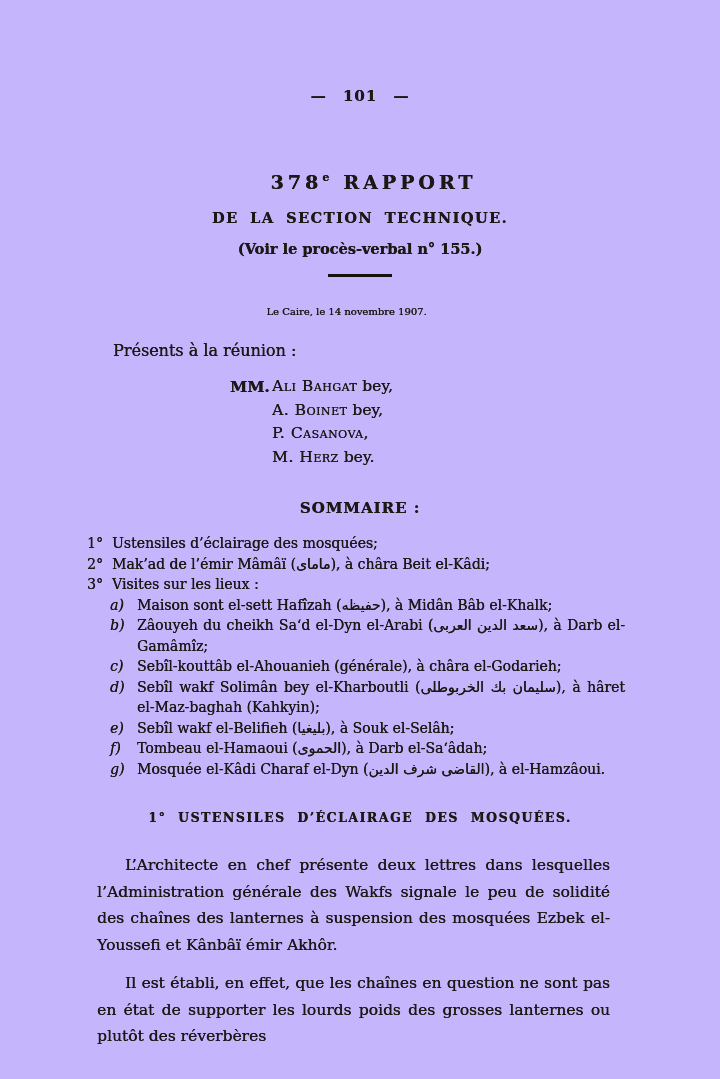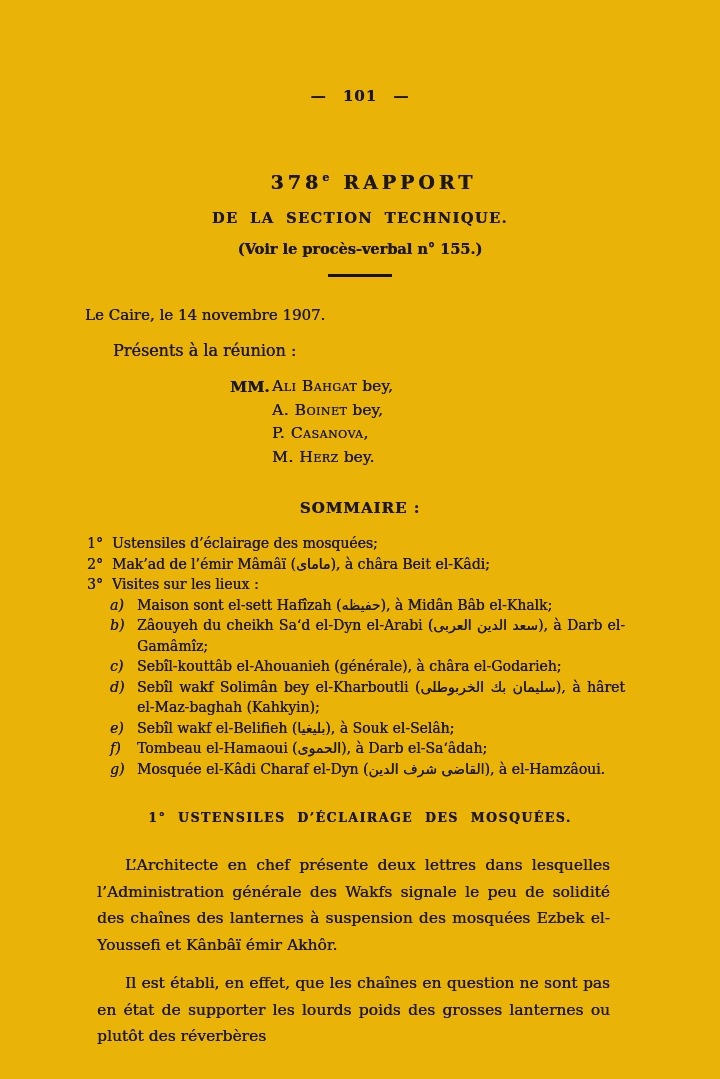--- a/index.html
+++ b/index.html
@@ -1,37 +1,37 @@
 <!DOCTYPE html>
 <html lang="fr"><head>
 <meta charset="utf-8">
 <style>
   html,body{margin:0;padding:0;background:#e8e8e8;}
   .page{
     position:relative;
     width:720px;height:1079px;
-    background:#eab308;
+    background:#c4b5fd;
     overflow:hidden;
     font-family:"DejaVu Serif","DejaVu Sans",serif;
     color:#1d1814;
     text-shadow:0.3px 0 0 currentColor; 
   }
   .center{left:0;right:0;text-align:center;}
   .abs{position:absolute;}
 
   .pagenum{top:87px;font-size:15px;font-weight:bold;letter-spacing:1px;word-spacing:10px;}
 
   .title1{top:171px;font-size:19px;font-weight:bold;letter-spacing:4px;margin-left:27px;}
   .title1 sup{font-size:11px;position:relative;top:-1px;letter-spacing:0;}
   .title1 .tword{margin-left:14px;}
   .title2{top:209px;font-size:14.5px;font-weight:bold;letter-spacing:1.5px;word-spacing:5px;}
   .title3{top:240px;font-size:14.5px;font-weight:600;}
   .rule{top:274px;left:328px;width:64px;height:3px;background:#17120e;}
 
-  .dateline{top:306px;left:85px;width:537px;text-align:left;padding-right:14px;box-sizing:border-box;font-size:15px;}
+  .dateline{top:306px;left:85px;width:537px;text-align:center;padding-right:14px;box-sizing:border-box;font-size:10px;}
   .presents{top:341px;left:113px;font-size:16px;}
 
   .attendees{top:375px;left:230px;font-size:15.5px;}
   .arow{display:flex;line-height:23.5px;white-space:pre;align-items:center;}
   .arow .mm{display:inline-block;width:42px;font-weight:bold;}
   .arow .aname{font-variant:small-caps;letter-spacing:0.5px;}
 
   .sommaire-h{top:499px;font-size:15px;font-weight:bold;letter-spacing:1px;}
 
   .sommaire{top:533px;left:85px;width:540px;font-size:14px;line-height:20.5px;}

